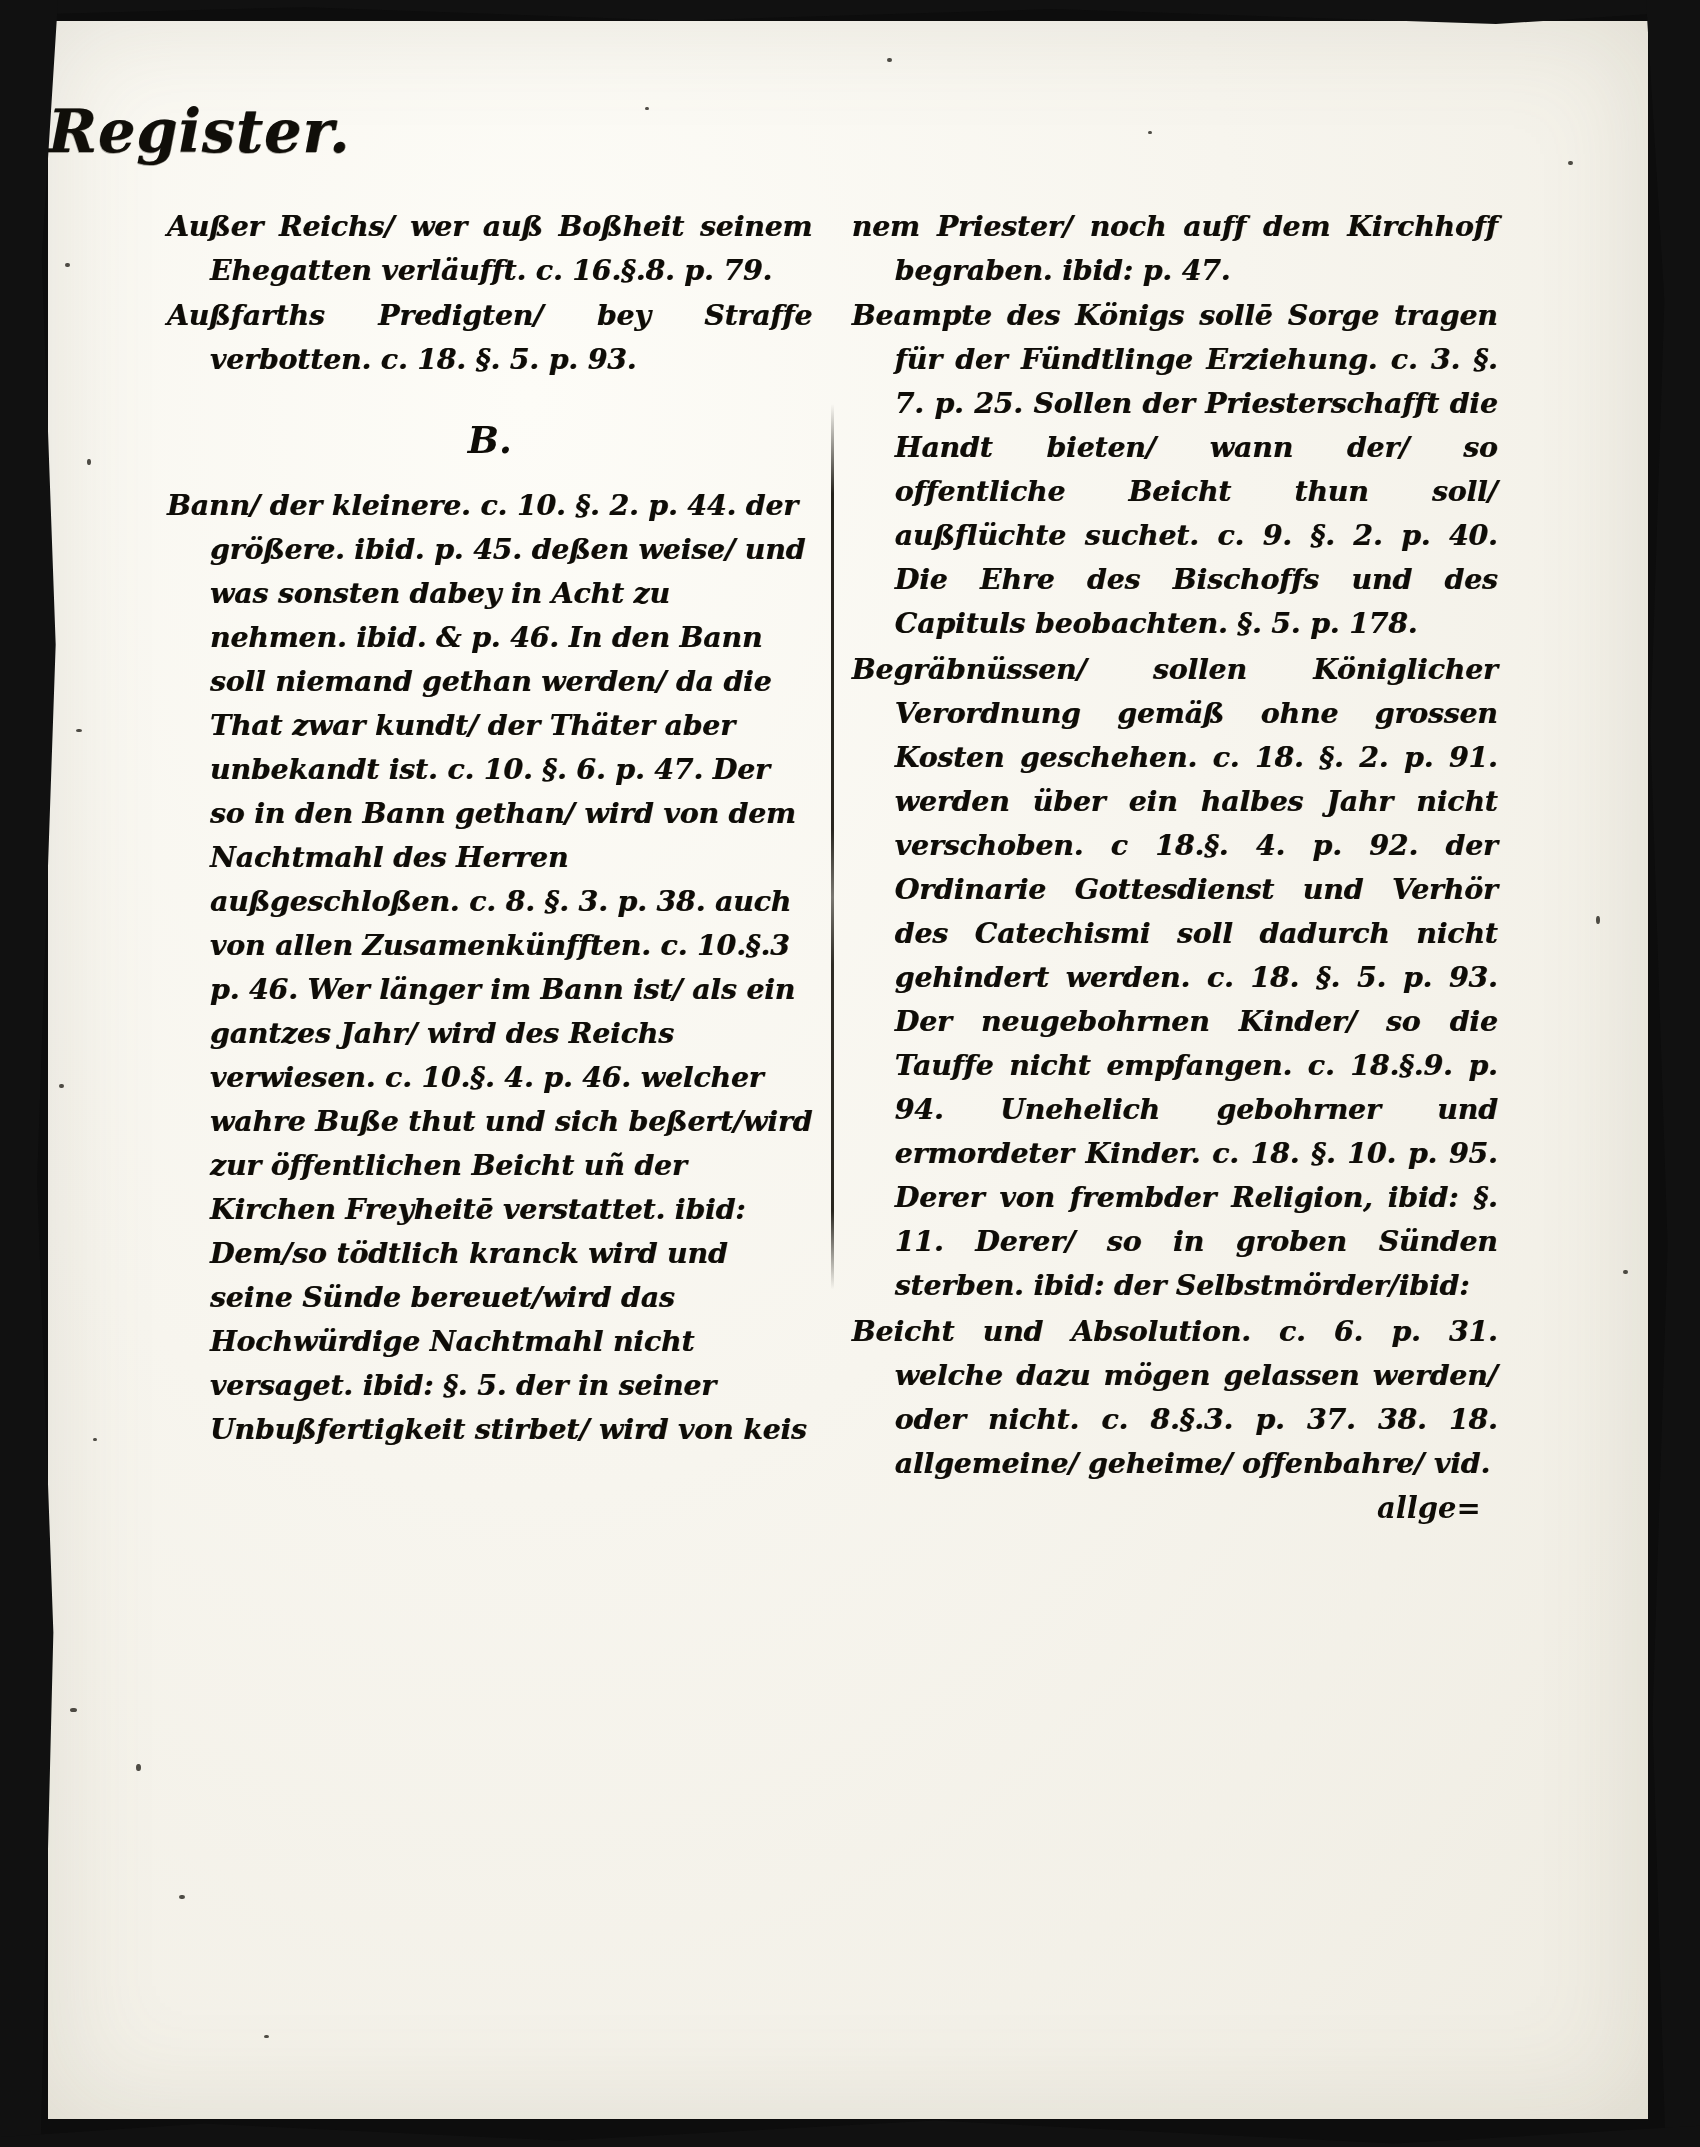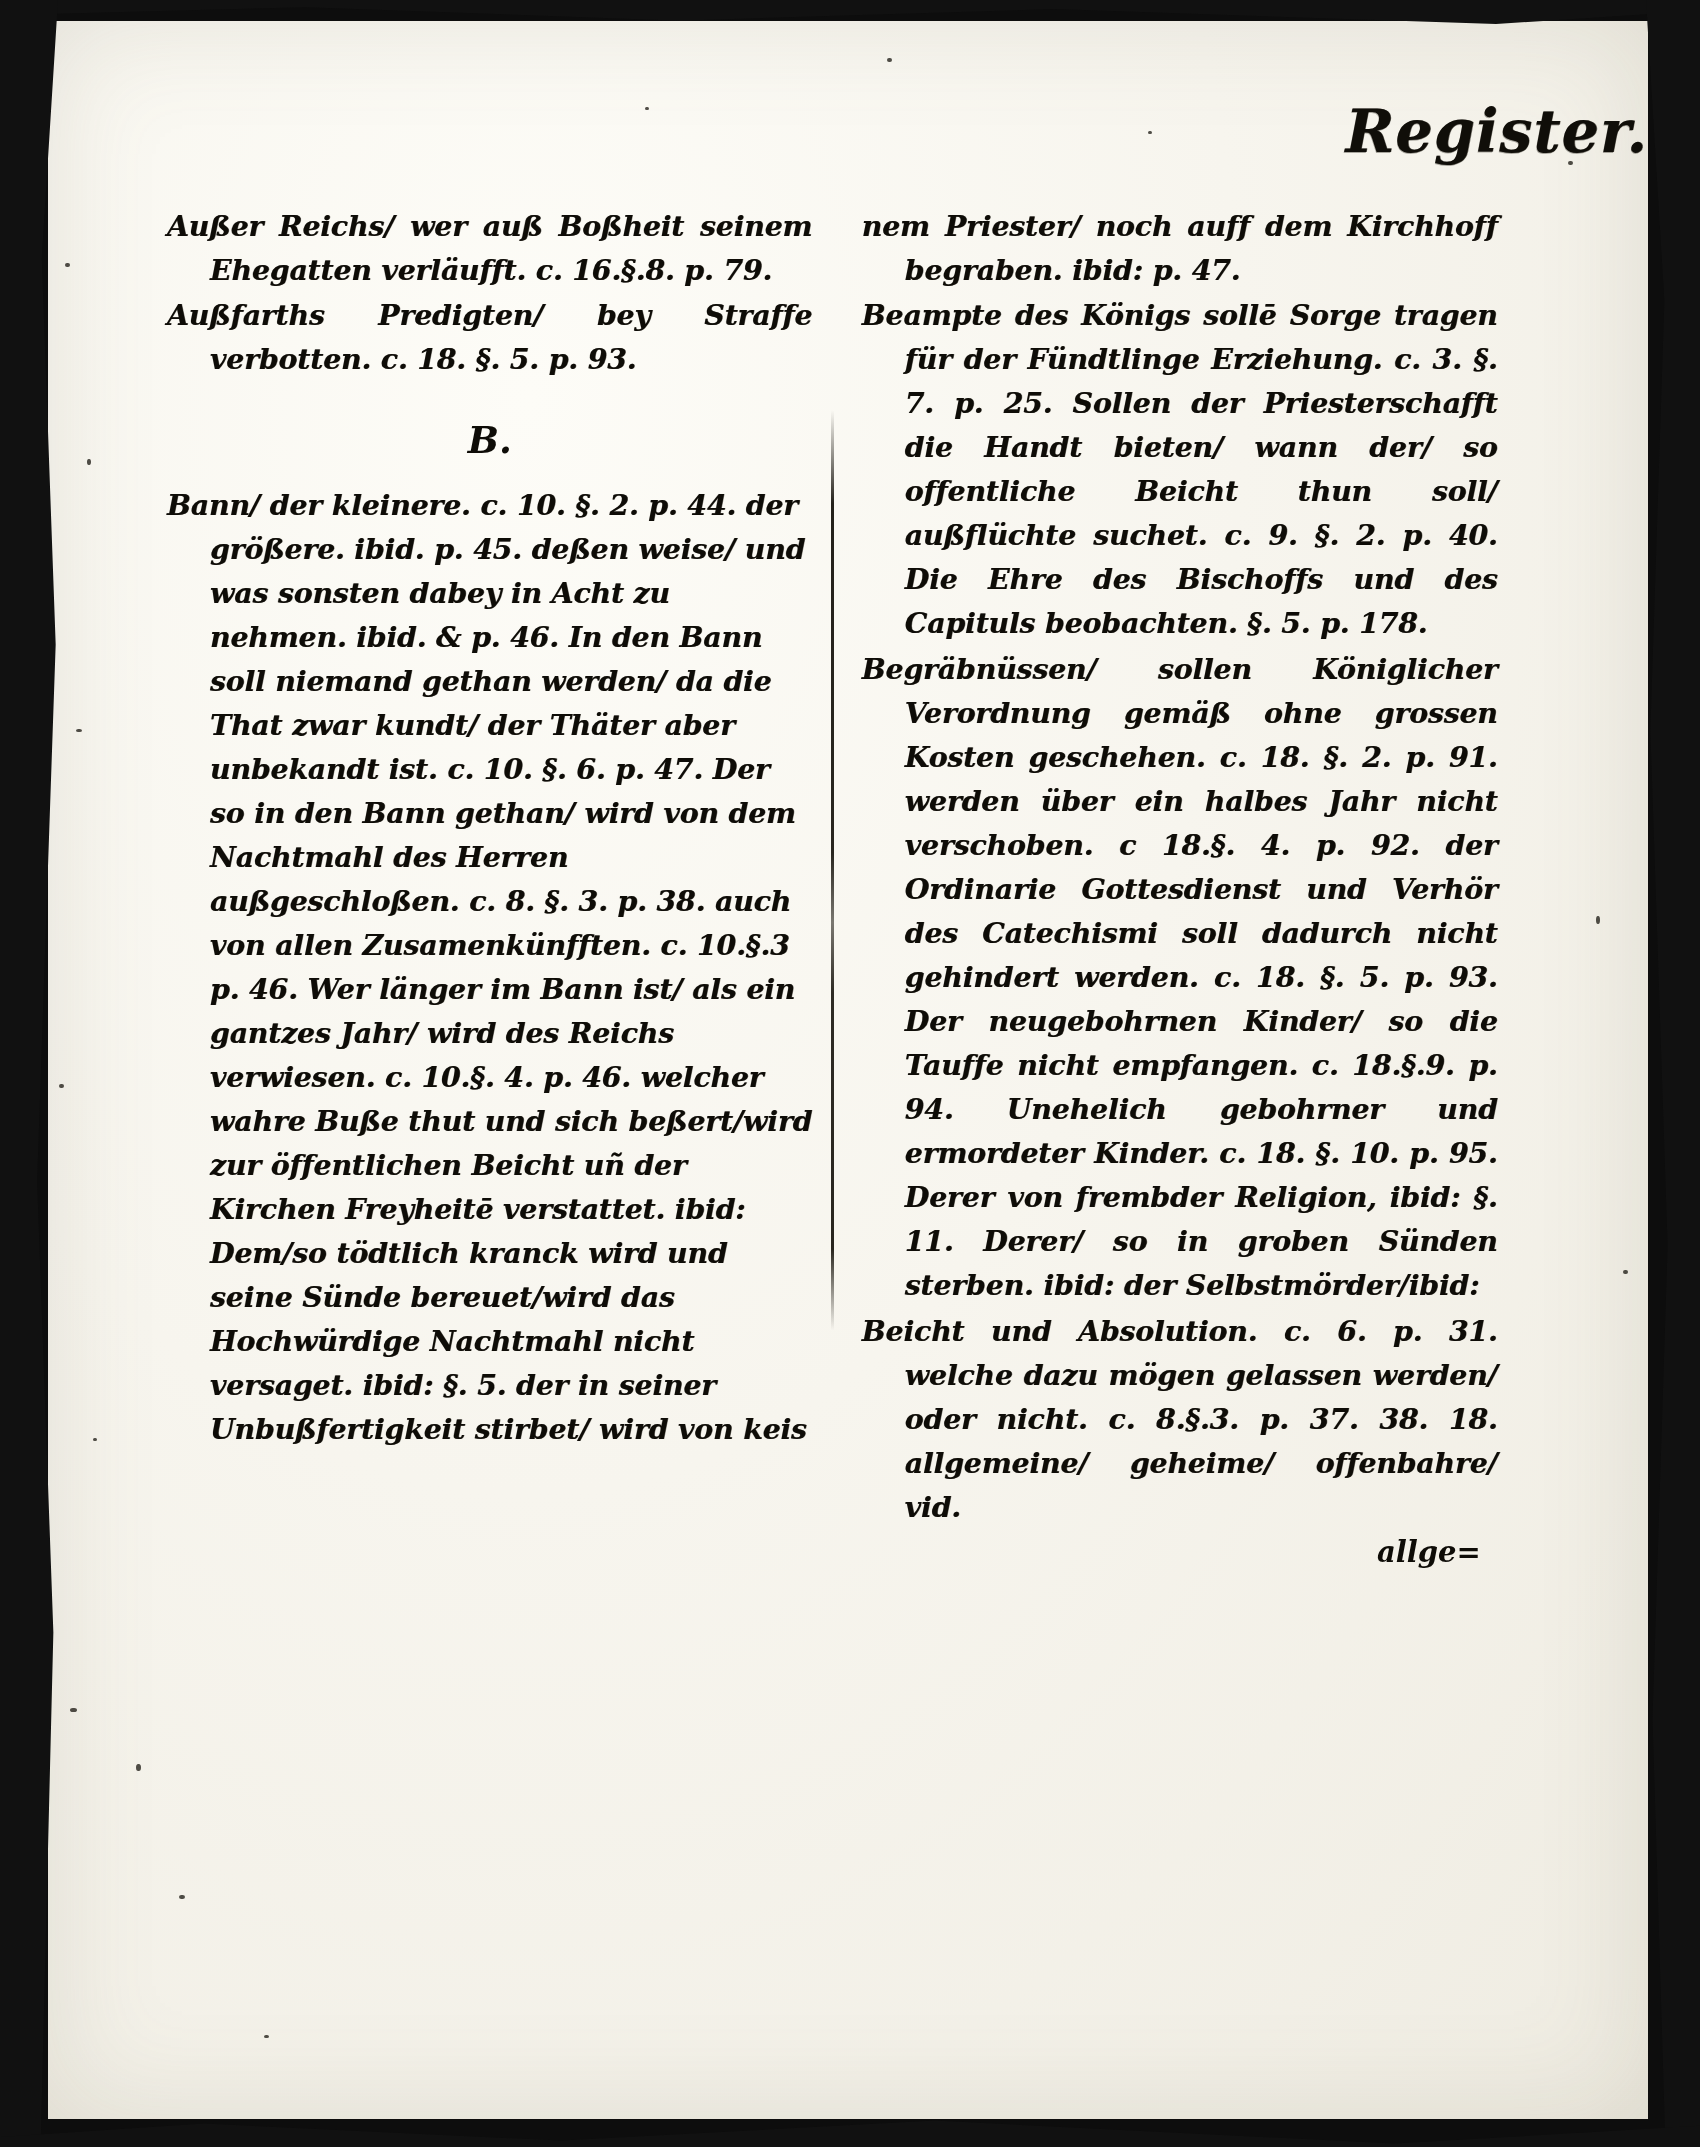--- a/index.html
+++ b/index.html
@@ -41,23 +41,23 @@
                  clip-path: polygon(0 0, 100% 0, 72% 12%, 96% 30%, 64% 55%, 92% 76%, 70% 100%, 0 100%); }
   .edge-right  { right:0; top:0; width:54px; height:100%;
                  clip-path: polygon(100% 0, 0 0, 34% 14%, 8% 34%, 40% 58%, 12% 80%, 36% 100%, 100% 100%); }
   .edge-bottom { left:0; bottom:0; width:100%; height:37px;
                  clip-path: polygon(0 100%,100% 100%,100% 40%,82% 88%,55% 26%,33% 80%,12% 34%,0 70%); }
 
   
 
   .header {
     position: absolute;
-    left: 8px; right: 0;
+    left: 0; right: 0;
     top: 76px;
-    text-align: right;
+    text-align: left;
   }
   .header-title {
     font-family: "DejaVu Serif", serif;
     font-weight: 700;
     font-style: italic;
     font-size: 59px;
     letter-spacing: 0.9px;
     color: #100e09;
     text-shadow: 0.6px 0.4px 0 rgba(20,16,8,0.55), -0.4px 0.5px 0 rgba(20,16,8,0.35);
   }
@@ -69,21 +69,21 @@
     width: 1393px;
     display: flex;
     align-items: flex-start;
   }
 
   .col {
     width: 664px;
     box-sizing: border-box;
   }
   .col-left  { padding-right: 18.6px; }
-  .col-right { padding-left: 28px; }
+  .col-right { padding-left: 18px; }
 
   .rule {
     width: 2.8px;
     align-self: stretch;
     background: linear-gradient(to bottom,
         rgba(18,15,8,0) 0%,
         rgba(18,15,8,0.0) 14%,
         rgba(18,15,8,0.92) 22%,
         rgba(18,15,8,0.90) 52%,
         rgba(18,15,8,0.55) 58%,

